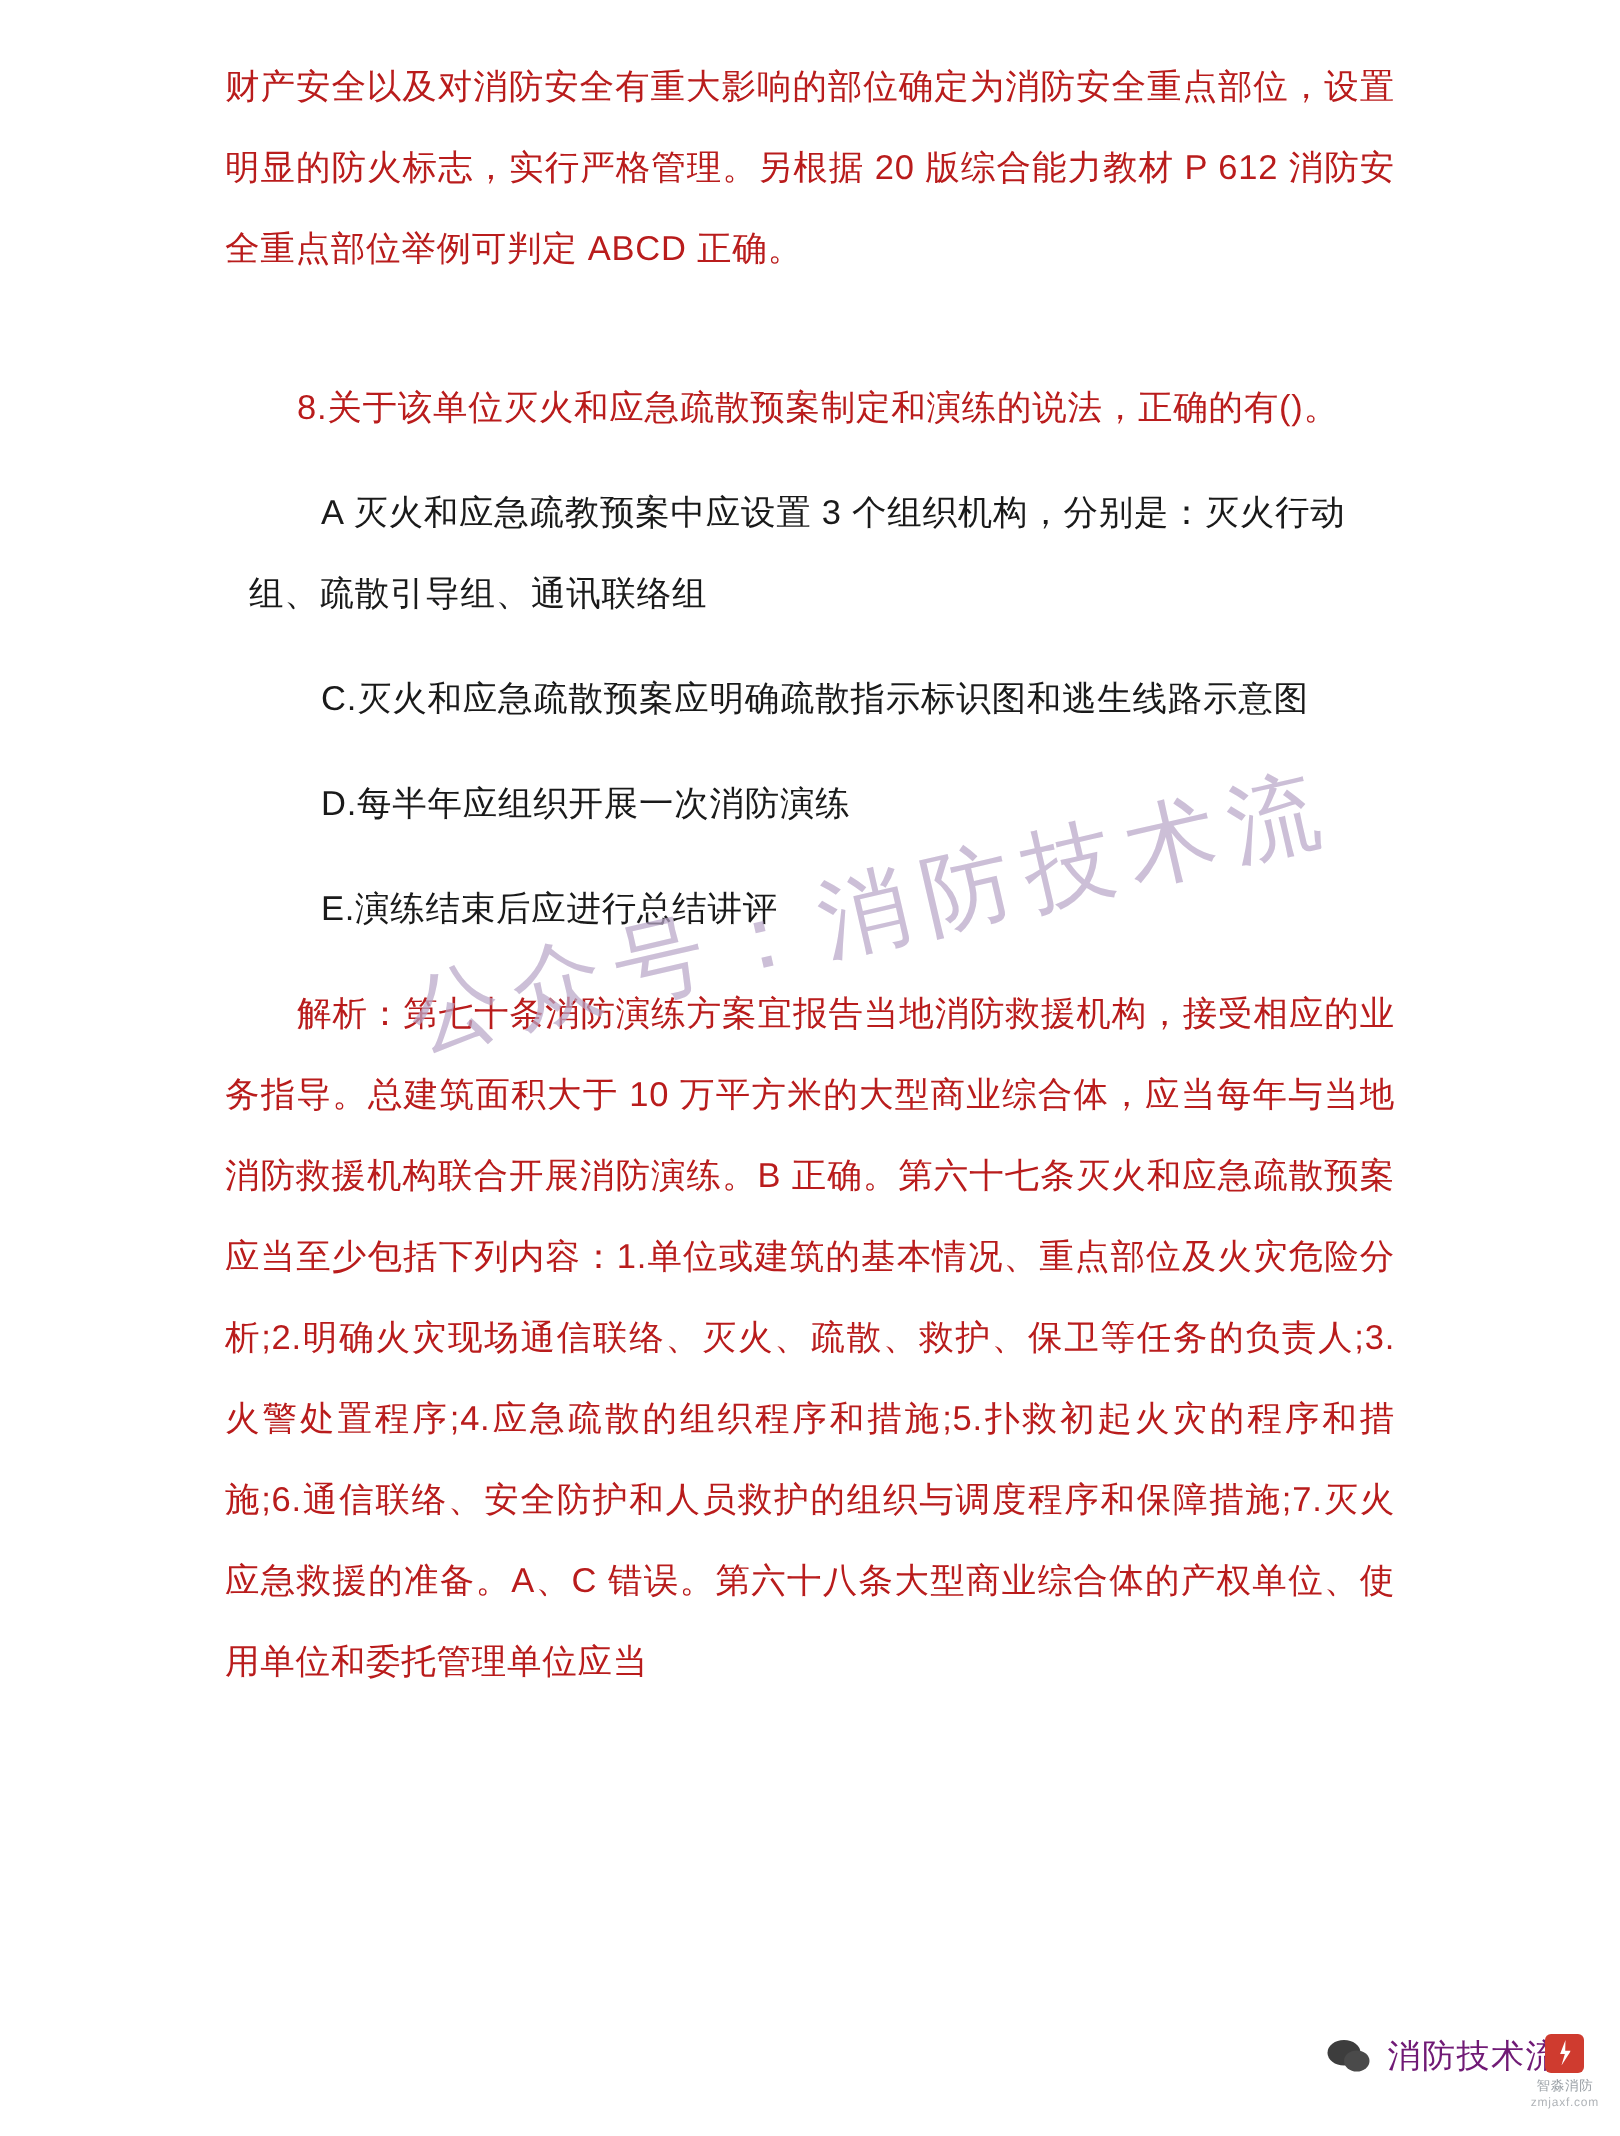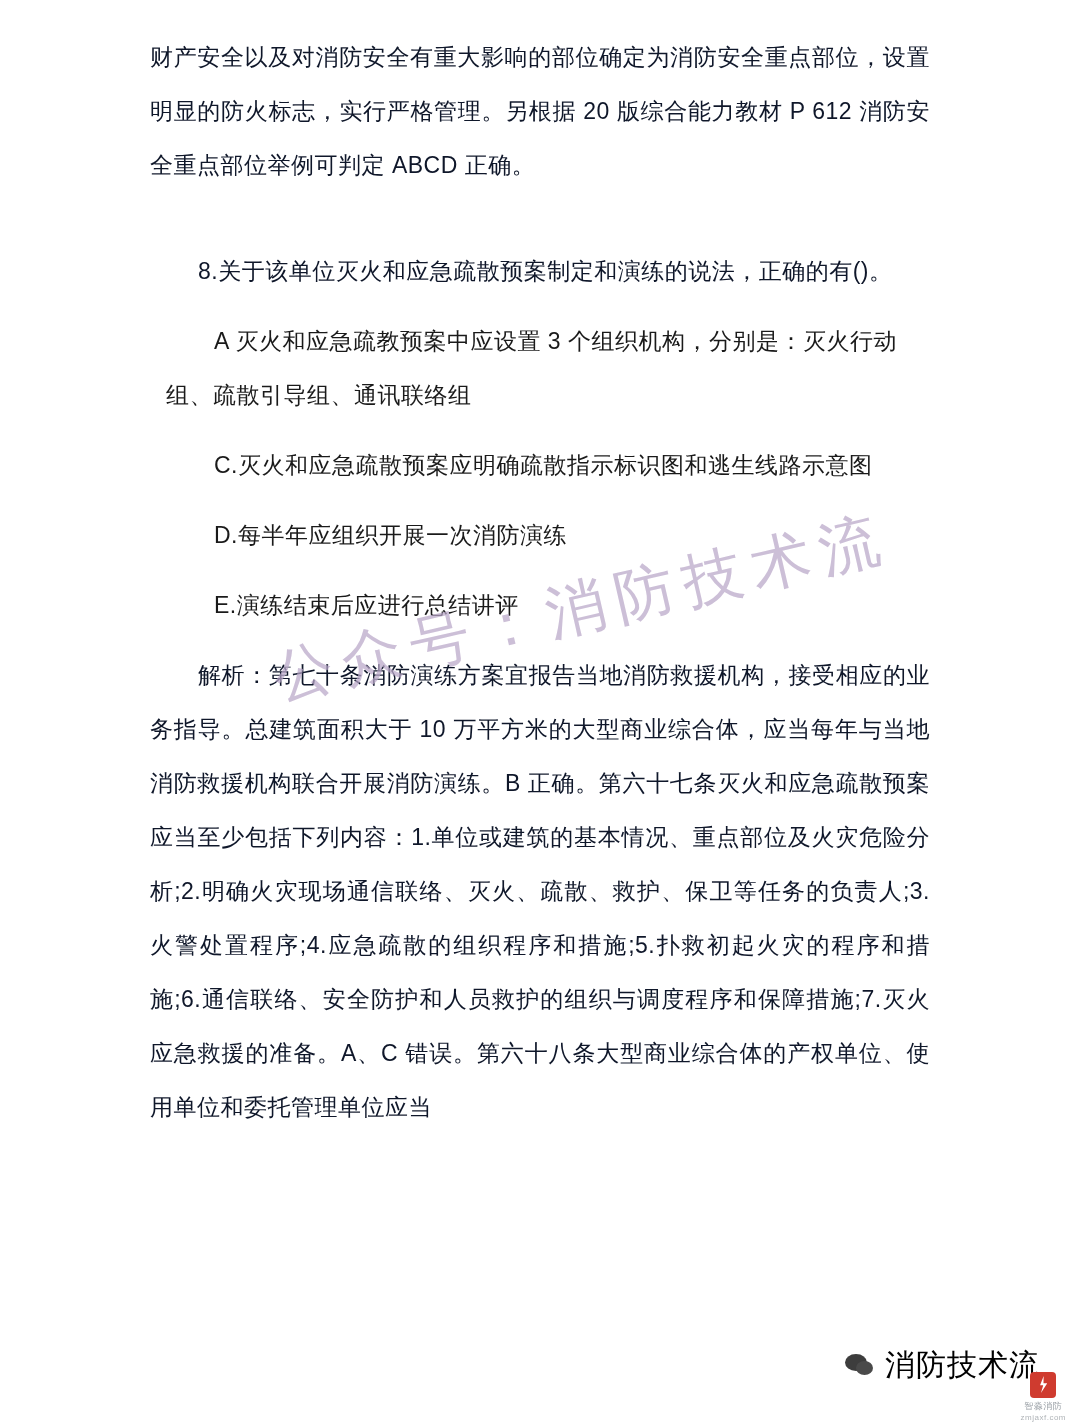--- a/index.html
+++ b/index.html
@@ -18,21 +18,21 @@
   .page {
     position: absolute;
     inset: 0;
     padding: 30px 150px 0 150px;
     box-sizing: border-box;
   }
   .para {
     font-size: 23px;
     line-height: 54px;
     letter-spacing: 0.5px;
-    color: #0f172a;
+    color: #b91c1c;
     text-align: justify;
     margin: 0;
   }
   .indent {
     text-indent: 48px;
   }
   .block-gap-lg { margin-top: 52px; }
   .block-gap-md { margin-top: 42px; }
 
   .opt {
@@ -91,28 +91,28 @@
   .wechat-icon .b1 {
     width: 22px; height: 17px;
     left: 0; top: 1px;
   }
   .wechat-icon .b2 {
     width: 17px; height: 14px;
     left: 11px; top: 8px;
     background: #4a4a4a;
   }
   .footer-text {
-    font-size: 30px;
-    color: #000000;
+    font-size: 22px;
+    color: #701a75;
     letter-spacing: 1px;
   }
   .corner-logo {
     position: absolute;
     right: 14px;
-    bottom: 2px;
+    bottom: 18px;
     display: flex;
     flex-direction: column;
     align-items: center;
   }
   .corner-mark {
     width: 26px;
     height: 26px;
     background: #cf3b2f;
     border-radius: 4px;
     position: relative;

